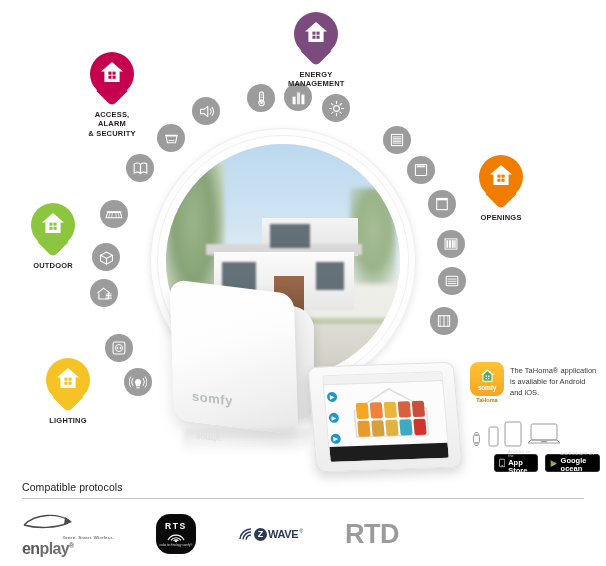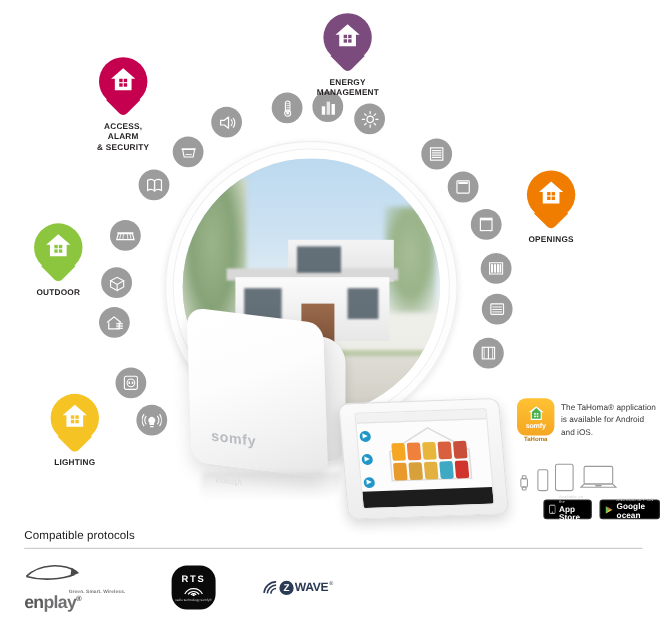--- a/index.html
+++ b/index.html
@@ -585,15 +585,16 @@
       <svg width="15" height="14" viewBox="0 0 15 14">
         <path d="M13 2 A11 11 0 0 0 2 12" fill="none" stroke="#2b3a55" stroke-width="1.5"></path>
         <path d="M13 5 A8 8 0 0 0 5 12.4" fill="none" stroke="#2b3a55" stroke-width="1.5"></path>
         <path d="M13 8 A5 5 0 0 0 8.2 12.6" fill="none" stroke="#2b3a55" stroke-width="1.5"></path>
       </svg>
       <div class="zw-badge">Z</div>
       <div class="zw-word">WAVE</div>
       <div style="font-size:5px;color:#2b3a55;align-self:flex-start;margin-top:1px;">®</div>
     </div>
 
+    <div class="logo-rtd">RTD</div>
   </div>
 
 </div>
 
 </body></html>

